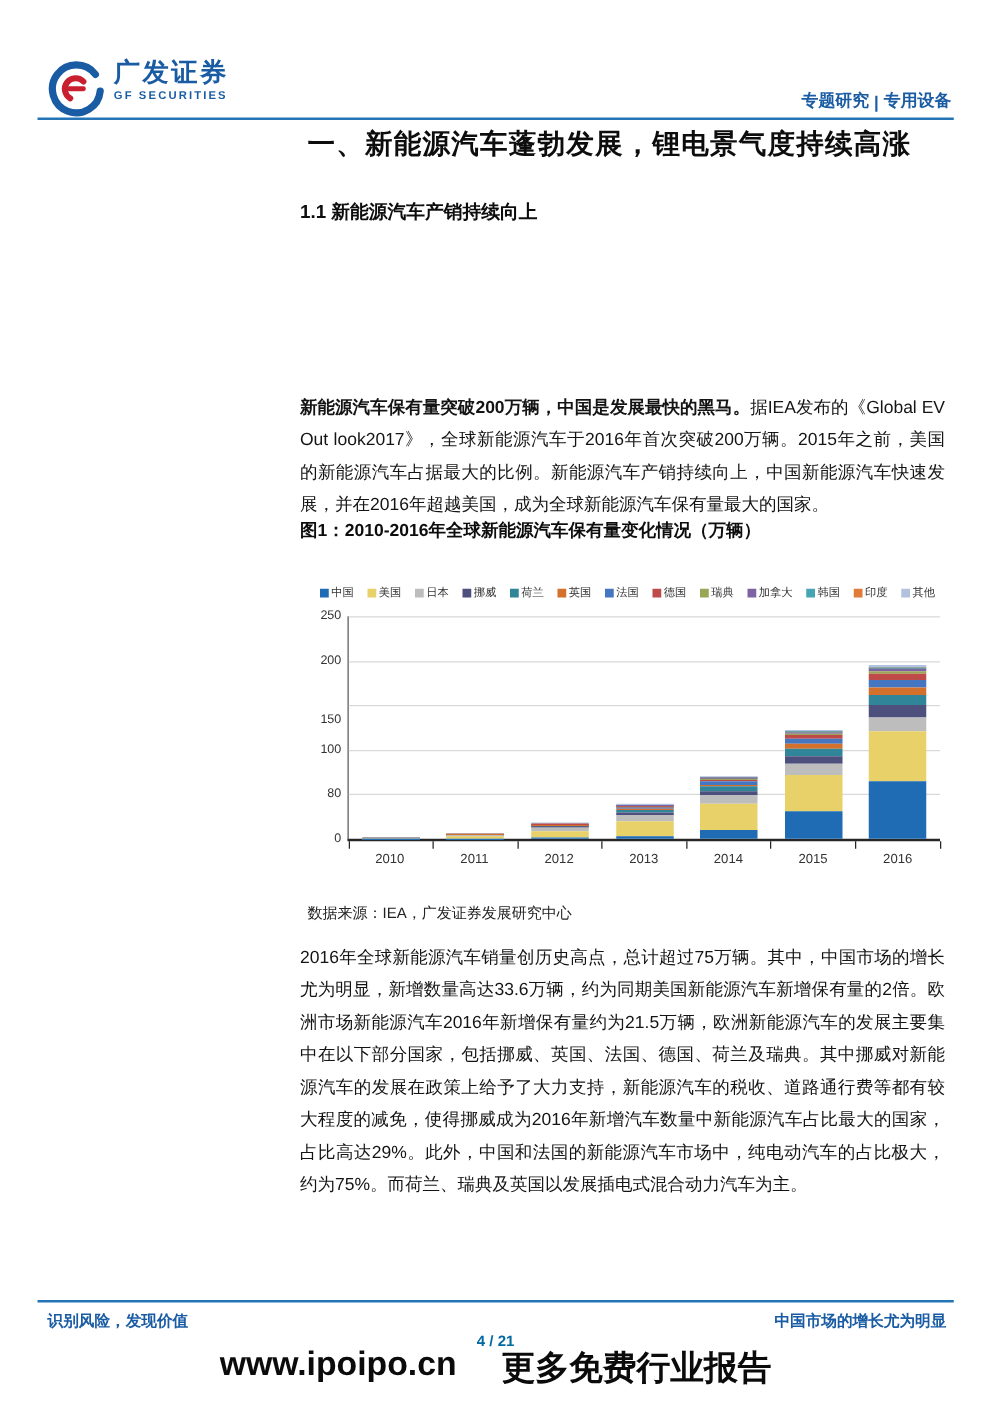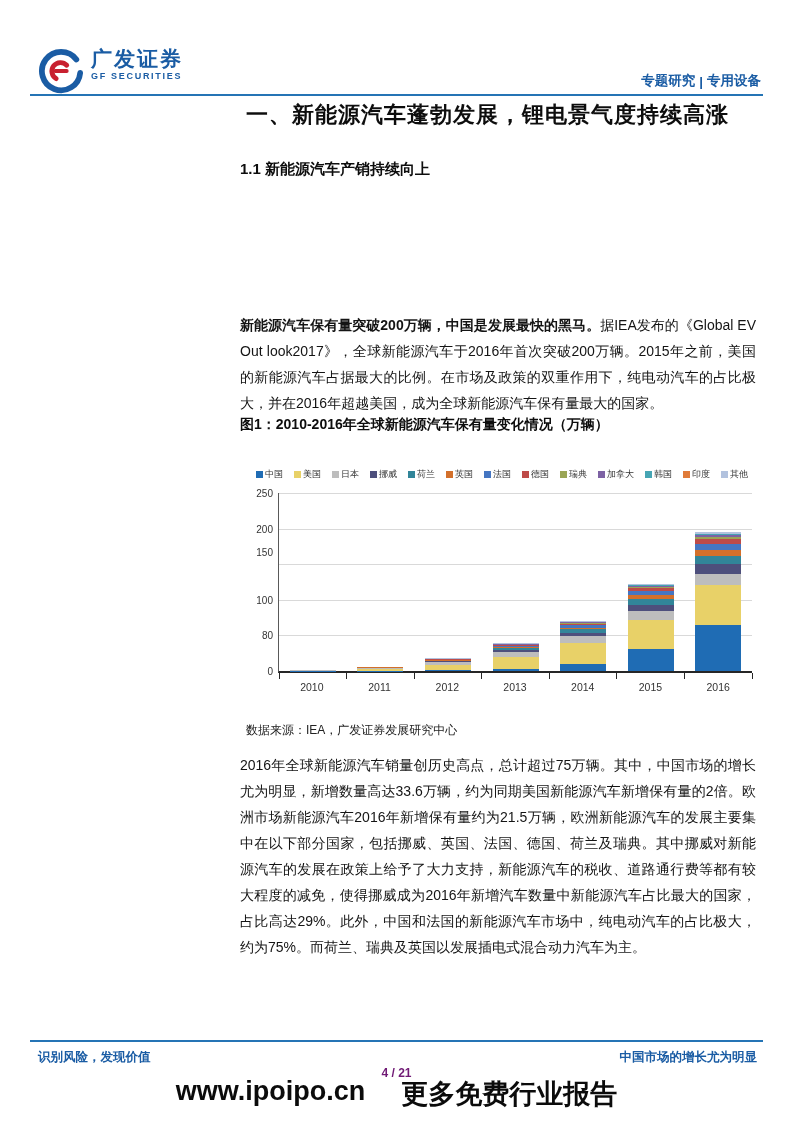--- a/index.html
+++ b/index.html
@@ -40,21 +40,21 @@
   .bar{width:46px;display:flex;flex-direction:column-reverse;}
   .seg{width:100%;}
   .xtick{position:absolute;bottom:-8px;width:1px;height:6px;background:#262626;}
   .x-axis{display:flex;margin-left:26px;font-size:10.5px;color:#333;margin-top:8px;}
   .x-slot{flex:1;text-align:center;}
 
   
   .footer-rule{position:absolute;left:30px;right:30px;top:1040px;height:2px;background:#2574B5;}
   .footer-left{position:absolute;left:38px;top:1049px;font-size:12.5px;font-weight:bold;color:#1A5CA4;}
   .footer-right{position:absolute;right:36px;top:1049px;font-size:12.5px;font-weight:bold;color:#1A5CA4;}
-  .page-num{position:absolute;left:0;right:0;top:1066px;text-align:center;font-size:12px;font-weight:bold;color:#701a75;}
+  .page-num{position:absolute;left:0;right:0;top:1066px;text-align:center;font-size:12px;font-weight:bold;color:#0369a1;}
   .promo{position:absolute;left:0;right:0;top:1076px;display:flex;justify-content:center;gap:36px;font-size:27px;font-weight:bold;color:#0b0b0b;}
 </style>
 </head>
 <body>
 
 <div class="page">
 
   <div class="logo-wrap">
     <span>
       <svg width="46" height="46" viewBox="0 0 48 48">
@@ -73,21 +73,21 @@
     <span>|</span>
     <span>专用设备</span>
   </div>
   <div class="header-rule"></div>
 
   <div class="doc-title">一、新能源汽车蓬勃发展，锂电景气度持续高涨</div>
   <div class="subsection">1.1 新能源汽车产销持续向上</div>
 
 
   <div class="para p2">
-    <span class="lead">新能源汽车保有量突破200万辆，中国是发展最快的黑马。</span><span>据IEA发布的《Global EV Out look2017》，全球新能源汽车于2016年首次突破200万辆。2015年之前，美国的新能源汽车占据最大的比例。在市场及政策的双重作用下，纯电动汽车的占比极大，并在2016年超越美国，成为全球新能源汽车保有量最大的国家。</span>
+    <span class="lead">新能源汽车保有量突破200万辆，中国是发展最快的黑马。</span><span>据IEA发布的《Global EV Out look2017》，全球新能源汽车于2016年首次突破200万辆。2015年之前，美国的新能源汽车占据最大的比例。新能源汽车产销持续向上，中国新能源汽车快速发展，并在2016年超越美国，成为全球新能源汽车保有量最大的国家。</span>
   </div>
 
   <div class="fig-caption">图1：2010-2016年全球新能源汽车保有量变化情况（万辆）</div>
 
   <div class="chart">
     <div class="legend">
         <span class="lg-item">
           <span class="sw" style="background: rgb(31, 108, 180);"></span>
           <span>中国</span>
         </span>
@@ -138,21 +138,21 @@
         <span class="lg-item">
           <span class="sw" style="background: rgb(178, 194, 222);"></span>
           <span>其他</span>
         </span>
       </div>
     <div class="plot-wrap">
       <div class="y-axis">
           <div class="ytick" style="top: 178px;">0</div>
           <div class="ytick" style="top: 142.4px;">80</div>
           <div class="ytick" style="top: 106.8px;">100</div>
-          <div class="ytick" style="top: 59px;">150</div>
+          <div class="ytick" style="top: 83px;">150</div>
           <div class="ytick" style="top: 35.6px;">200</div>
           <div class="ytick" style="top: 0px;">250</div>
         </div>
       <div class="plot-area">
           <div class="gridline" style="top: 0px;"></div>
           <div class="gridline" style="top: 35.6px;"></div>
           <div class="gridline" style="top: 71.2px;"></div>
           <div class="gridline" style="top: 106.8px;"></div>
           <div class="gridline" style="top: 142.4px;"></div>
         <div class="bars-row">

